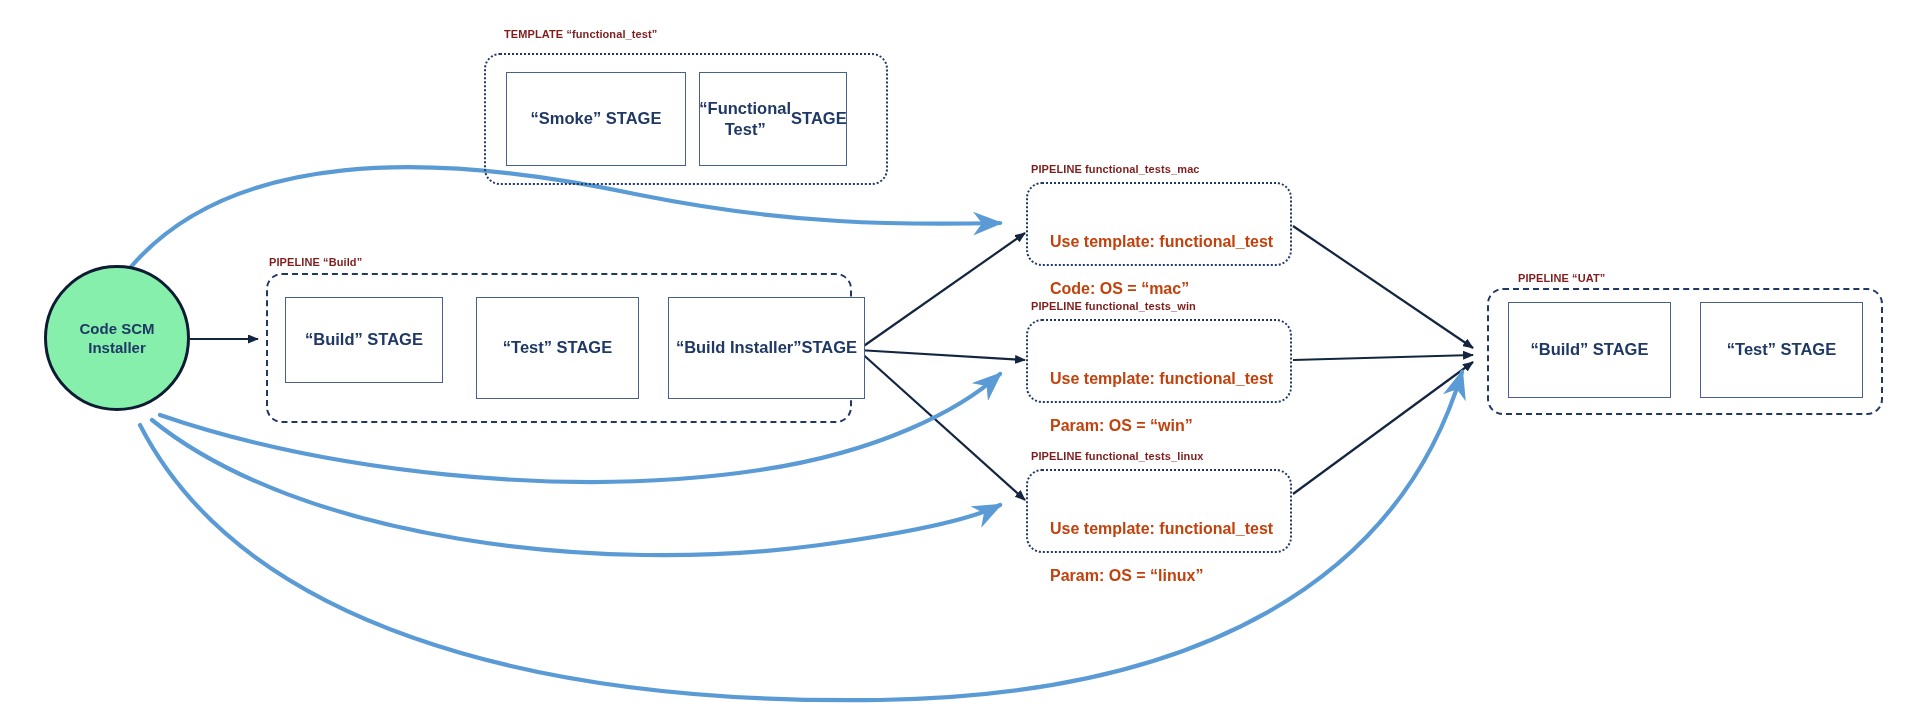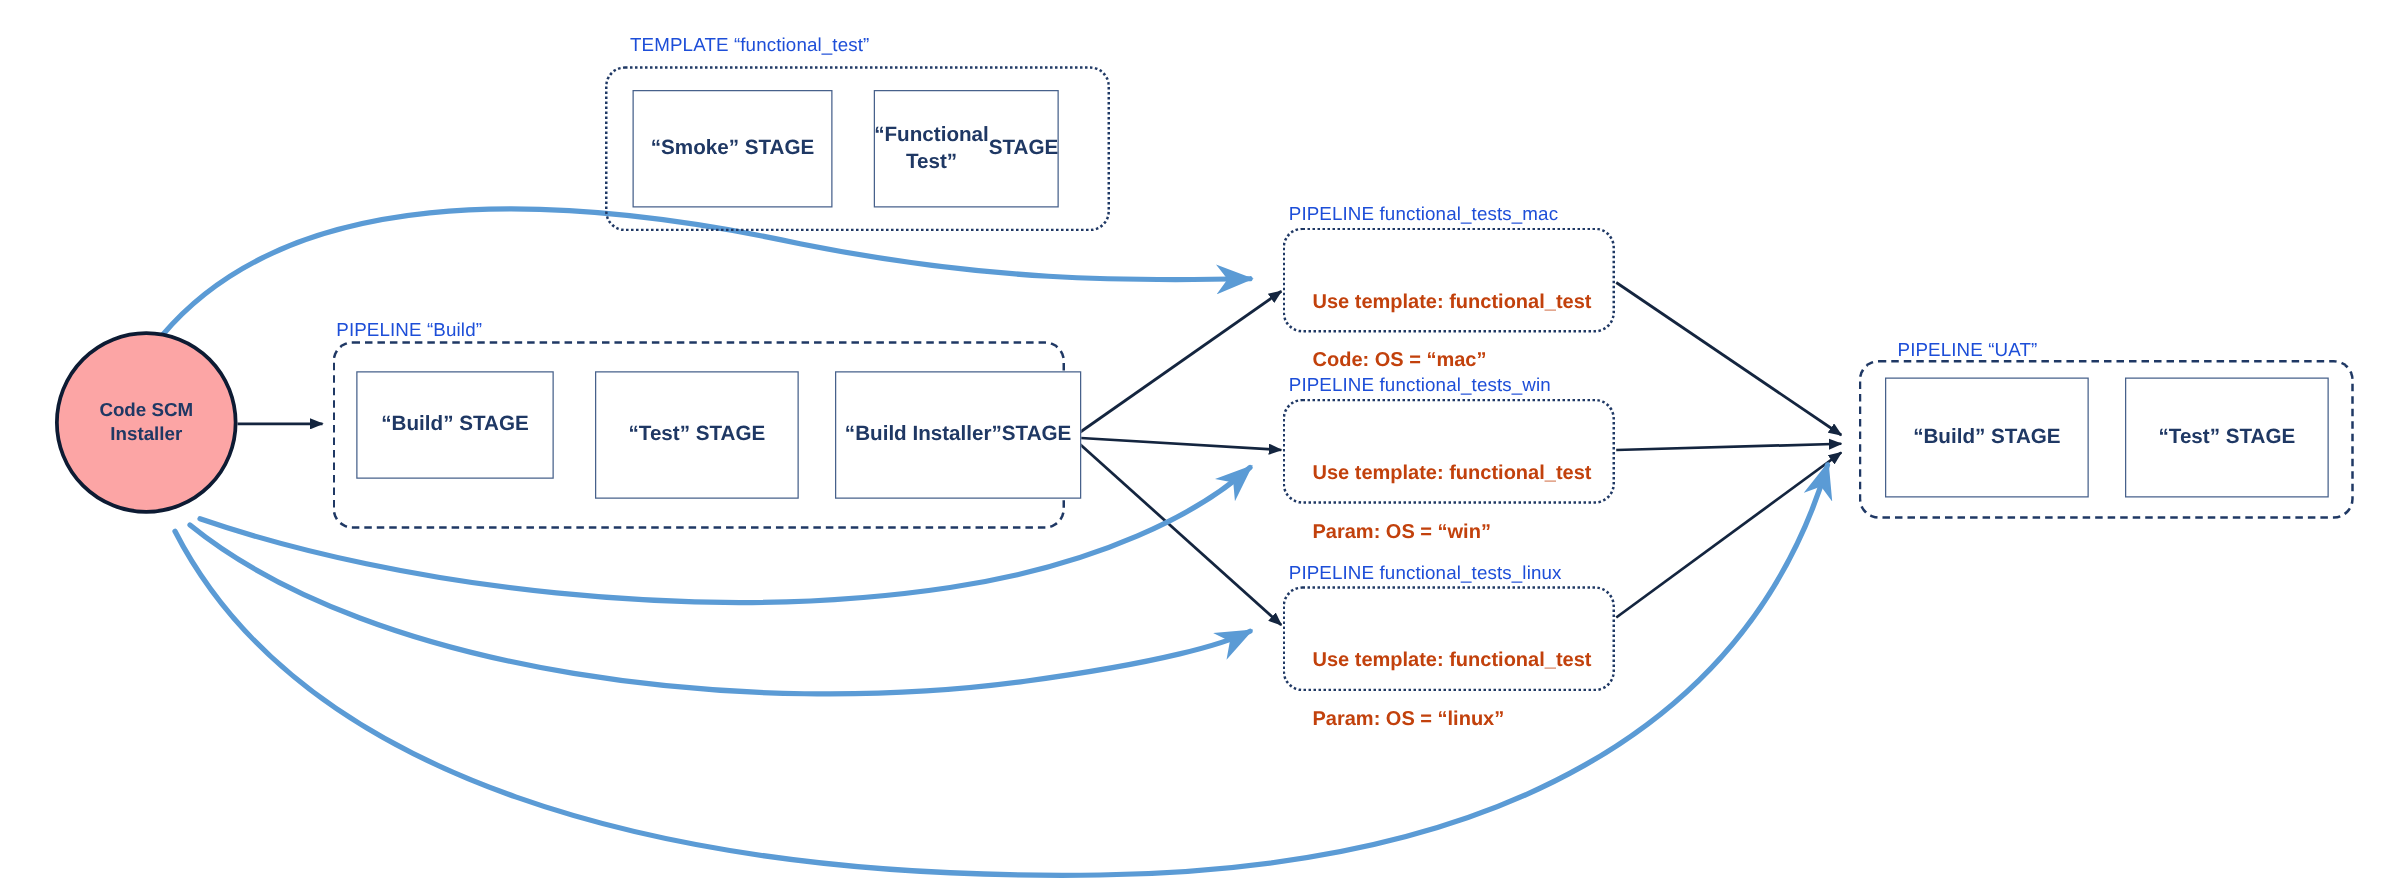--- a/index.html
+++ b/index.html
@@ -20,23 +20,23 @@
   #edges {
     position: absolute;
     left: 0;
     top: 0;
     width: 1920px;
     height: 714px;
     pointer-events: none;
   }
   .group-label {
     position: absolute;
-    font-size: 15px;
-    font-weight: normal;
-    color: #1d4ed8;
+    font-size: 11px;
+    font-weight: bold;
+    color: #7f1d1d;
     white-space: nowrap;
     letter-spacing: 0.1px;
   }
   .group-box {
     position: absolute;
     border: 2.5px dashed #1f3864;
     border-radius: 16px;
     box-sizing: border-box;
     background: transparent;
   }
@@ -57,21 +57,21 @@
     font-weight: bold;
     color: #1f3864;
     line-height: 1.28;
     padding: 4px;
   }
   .scm-node {
     position: absolute;
     border: 3px solid #0d1b33;
     border-radius: 50%;
     box-sizing: border-box;
-    background: #fca5a5;
+    background: #86efac;
     display: flex;
     align-items: center;
     justify-content: center;
     text-align: center;
     font-size: 15px;
     font-weight: bold;
     color: #1f3864;
     line-height: 1.3;
   }
   .tmpl-body {
@@ -141,21 +141,21 @@
 
   <div class="scm-node" style="left:44px; top:265px; width:146px; height:146px;">
     <div style="pointer-events:none;">
       <div>Code SCM</div>
       <div>Installer</div>
     </div>
   </div>
 
   <div class="group-label" style="left:504px; top:28px;">TEMPLATE “functional_test”</div>
   <div class="group-box dotted" style="left:484px; top:53px; width:404px; height:132px;"></div>
-  <div class="stage-box" style="left:506px; top:72px; width:160px; height:94px;">
+  <div class="stage-box" style="left:506px; top:72px; width:180px; height:94px;">
     <span>“Smoke” STAGE</span>
   </div>
   <div class="stage-box" style="left:699px; top:72px; width:148px; height:94px; flex-direction:row;">
     <span>“Functional Test”</span>
     <span>STAGE</span>
   </div>
 
   <div class="group-label" style="left:269px; top:256px;">PIPELINE “Build”</div>
   <div class="group-box" style="left:266px; top:273px; width:586px; height:150px;"></div>
   <div class="stage-box" style="left:285px; top:297px; width:158px; height:86px;">

